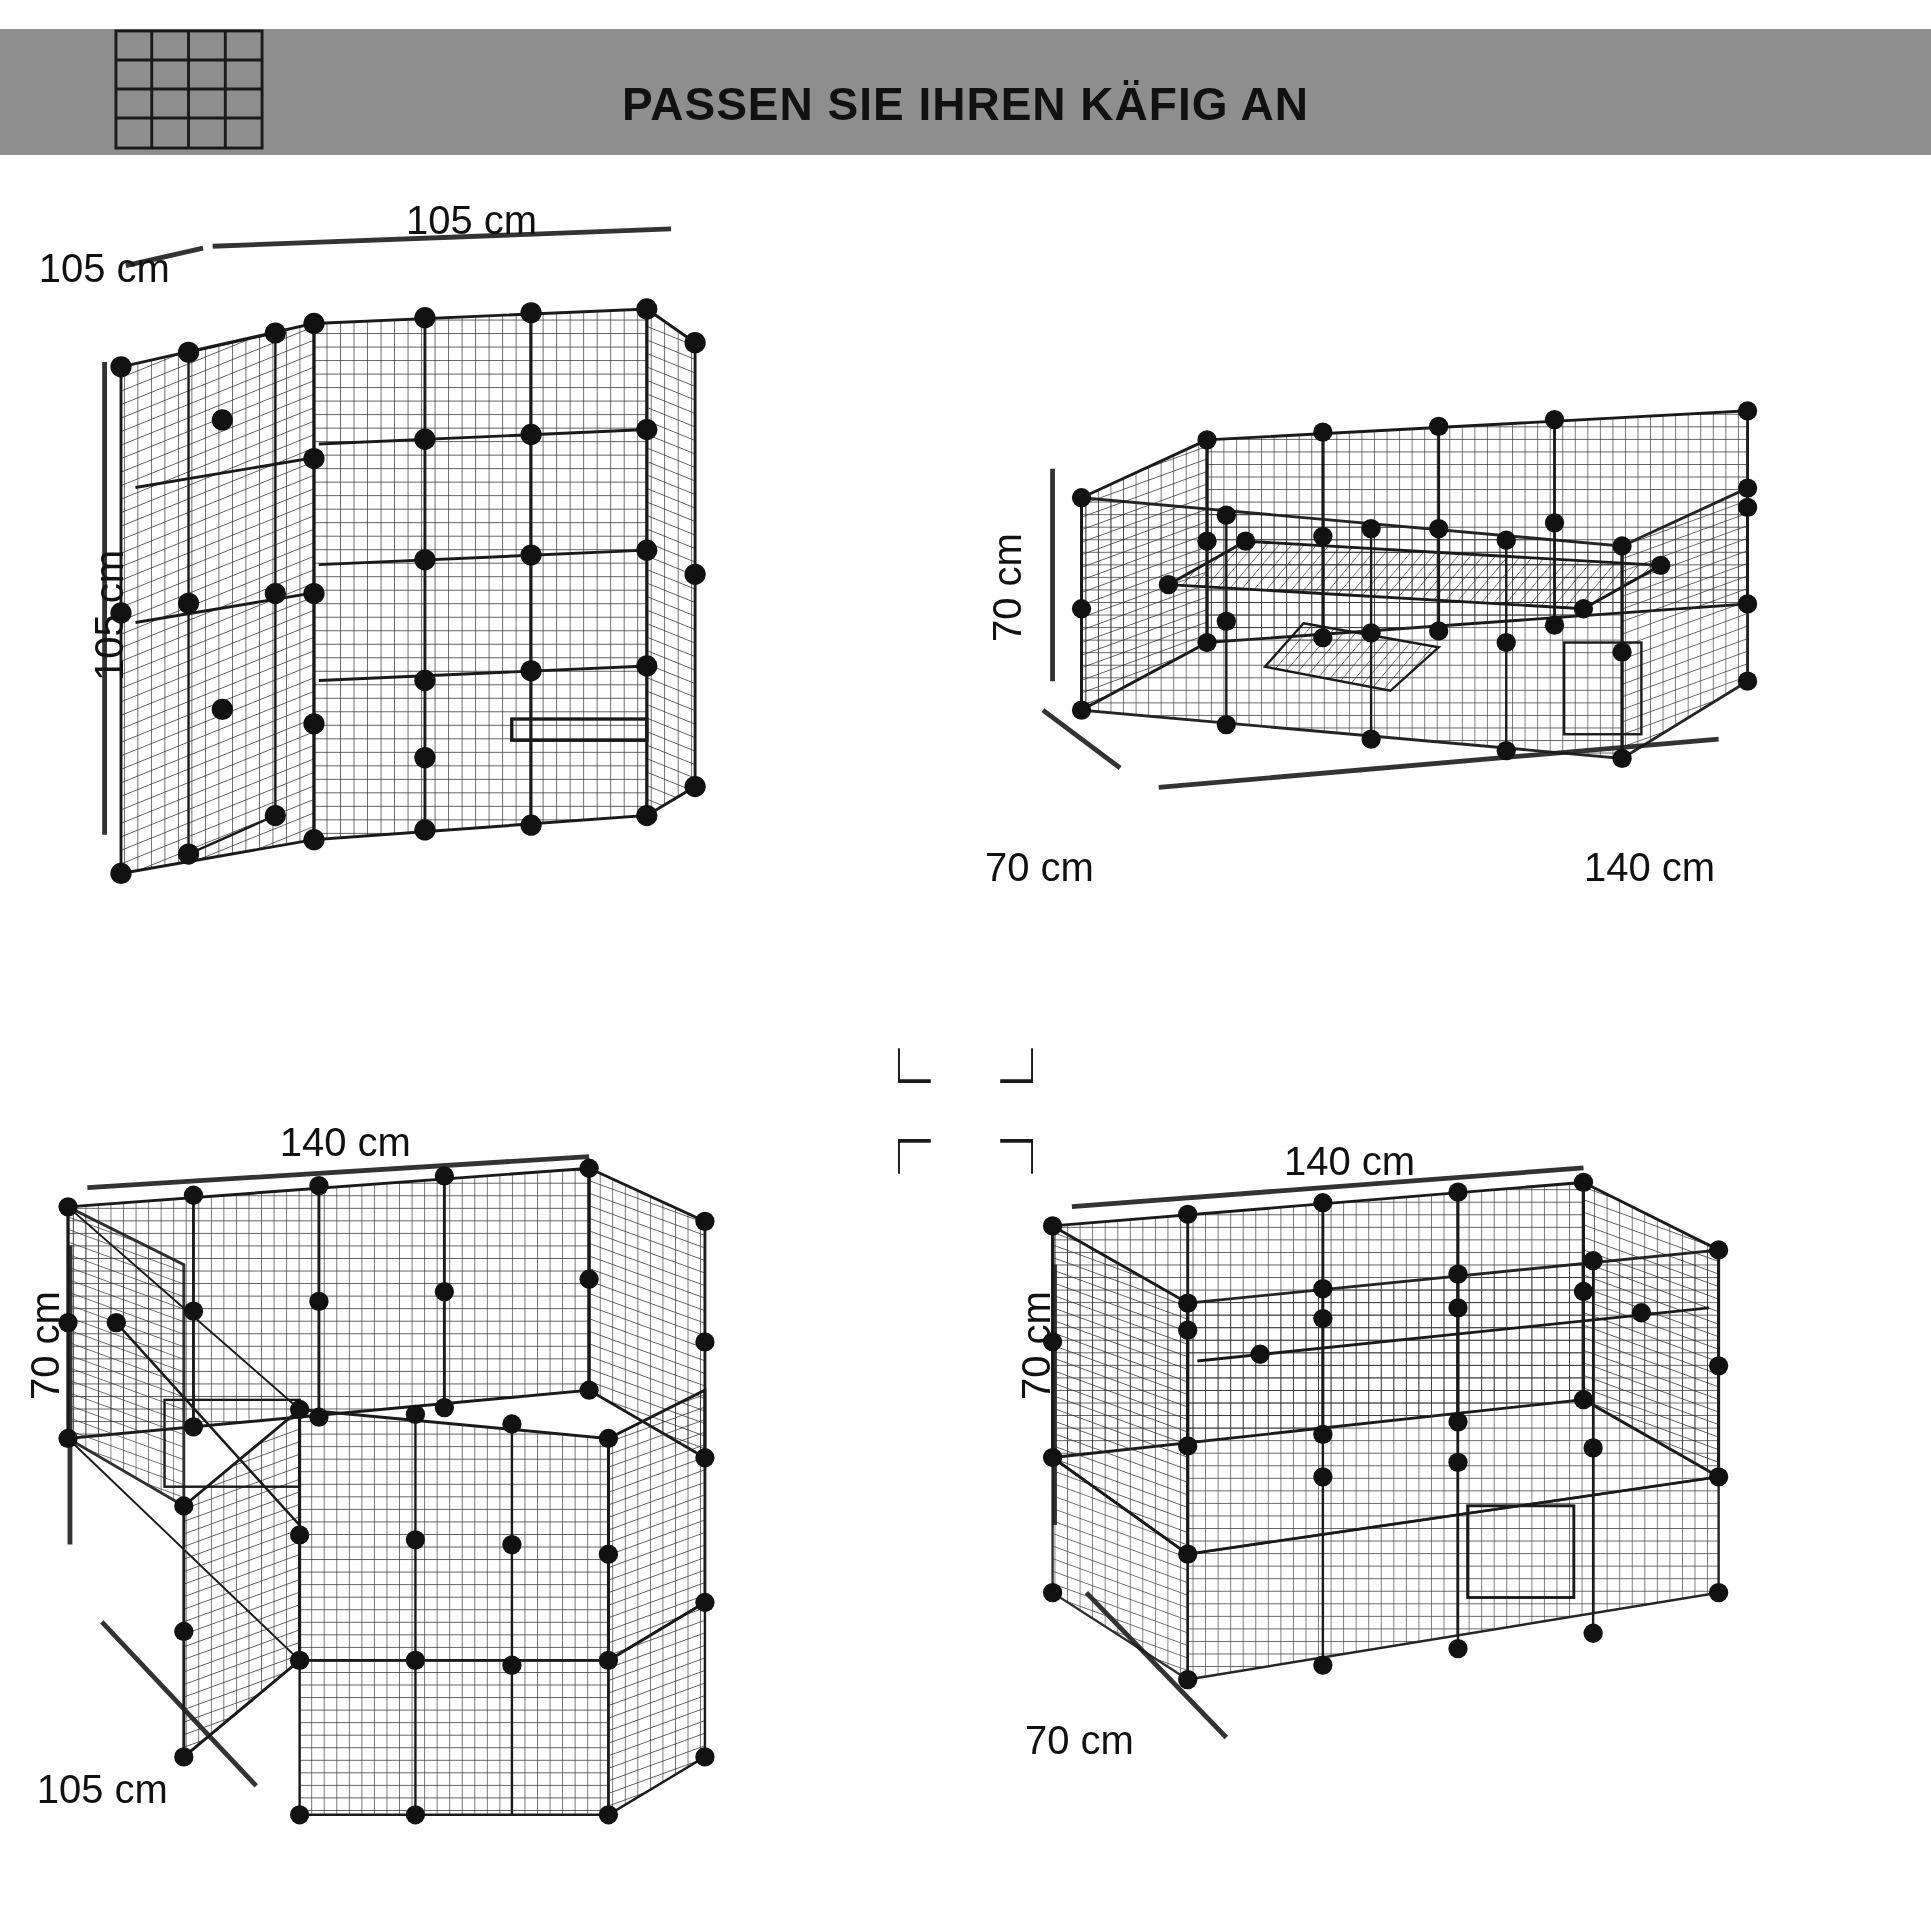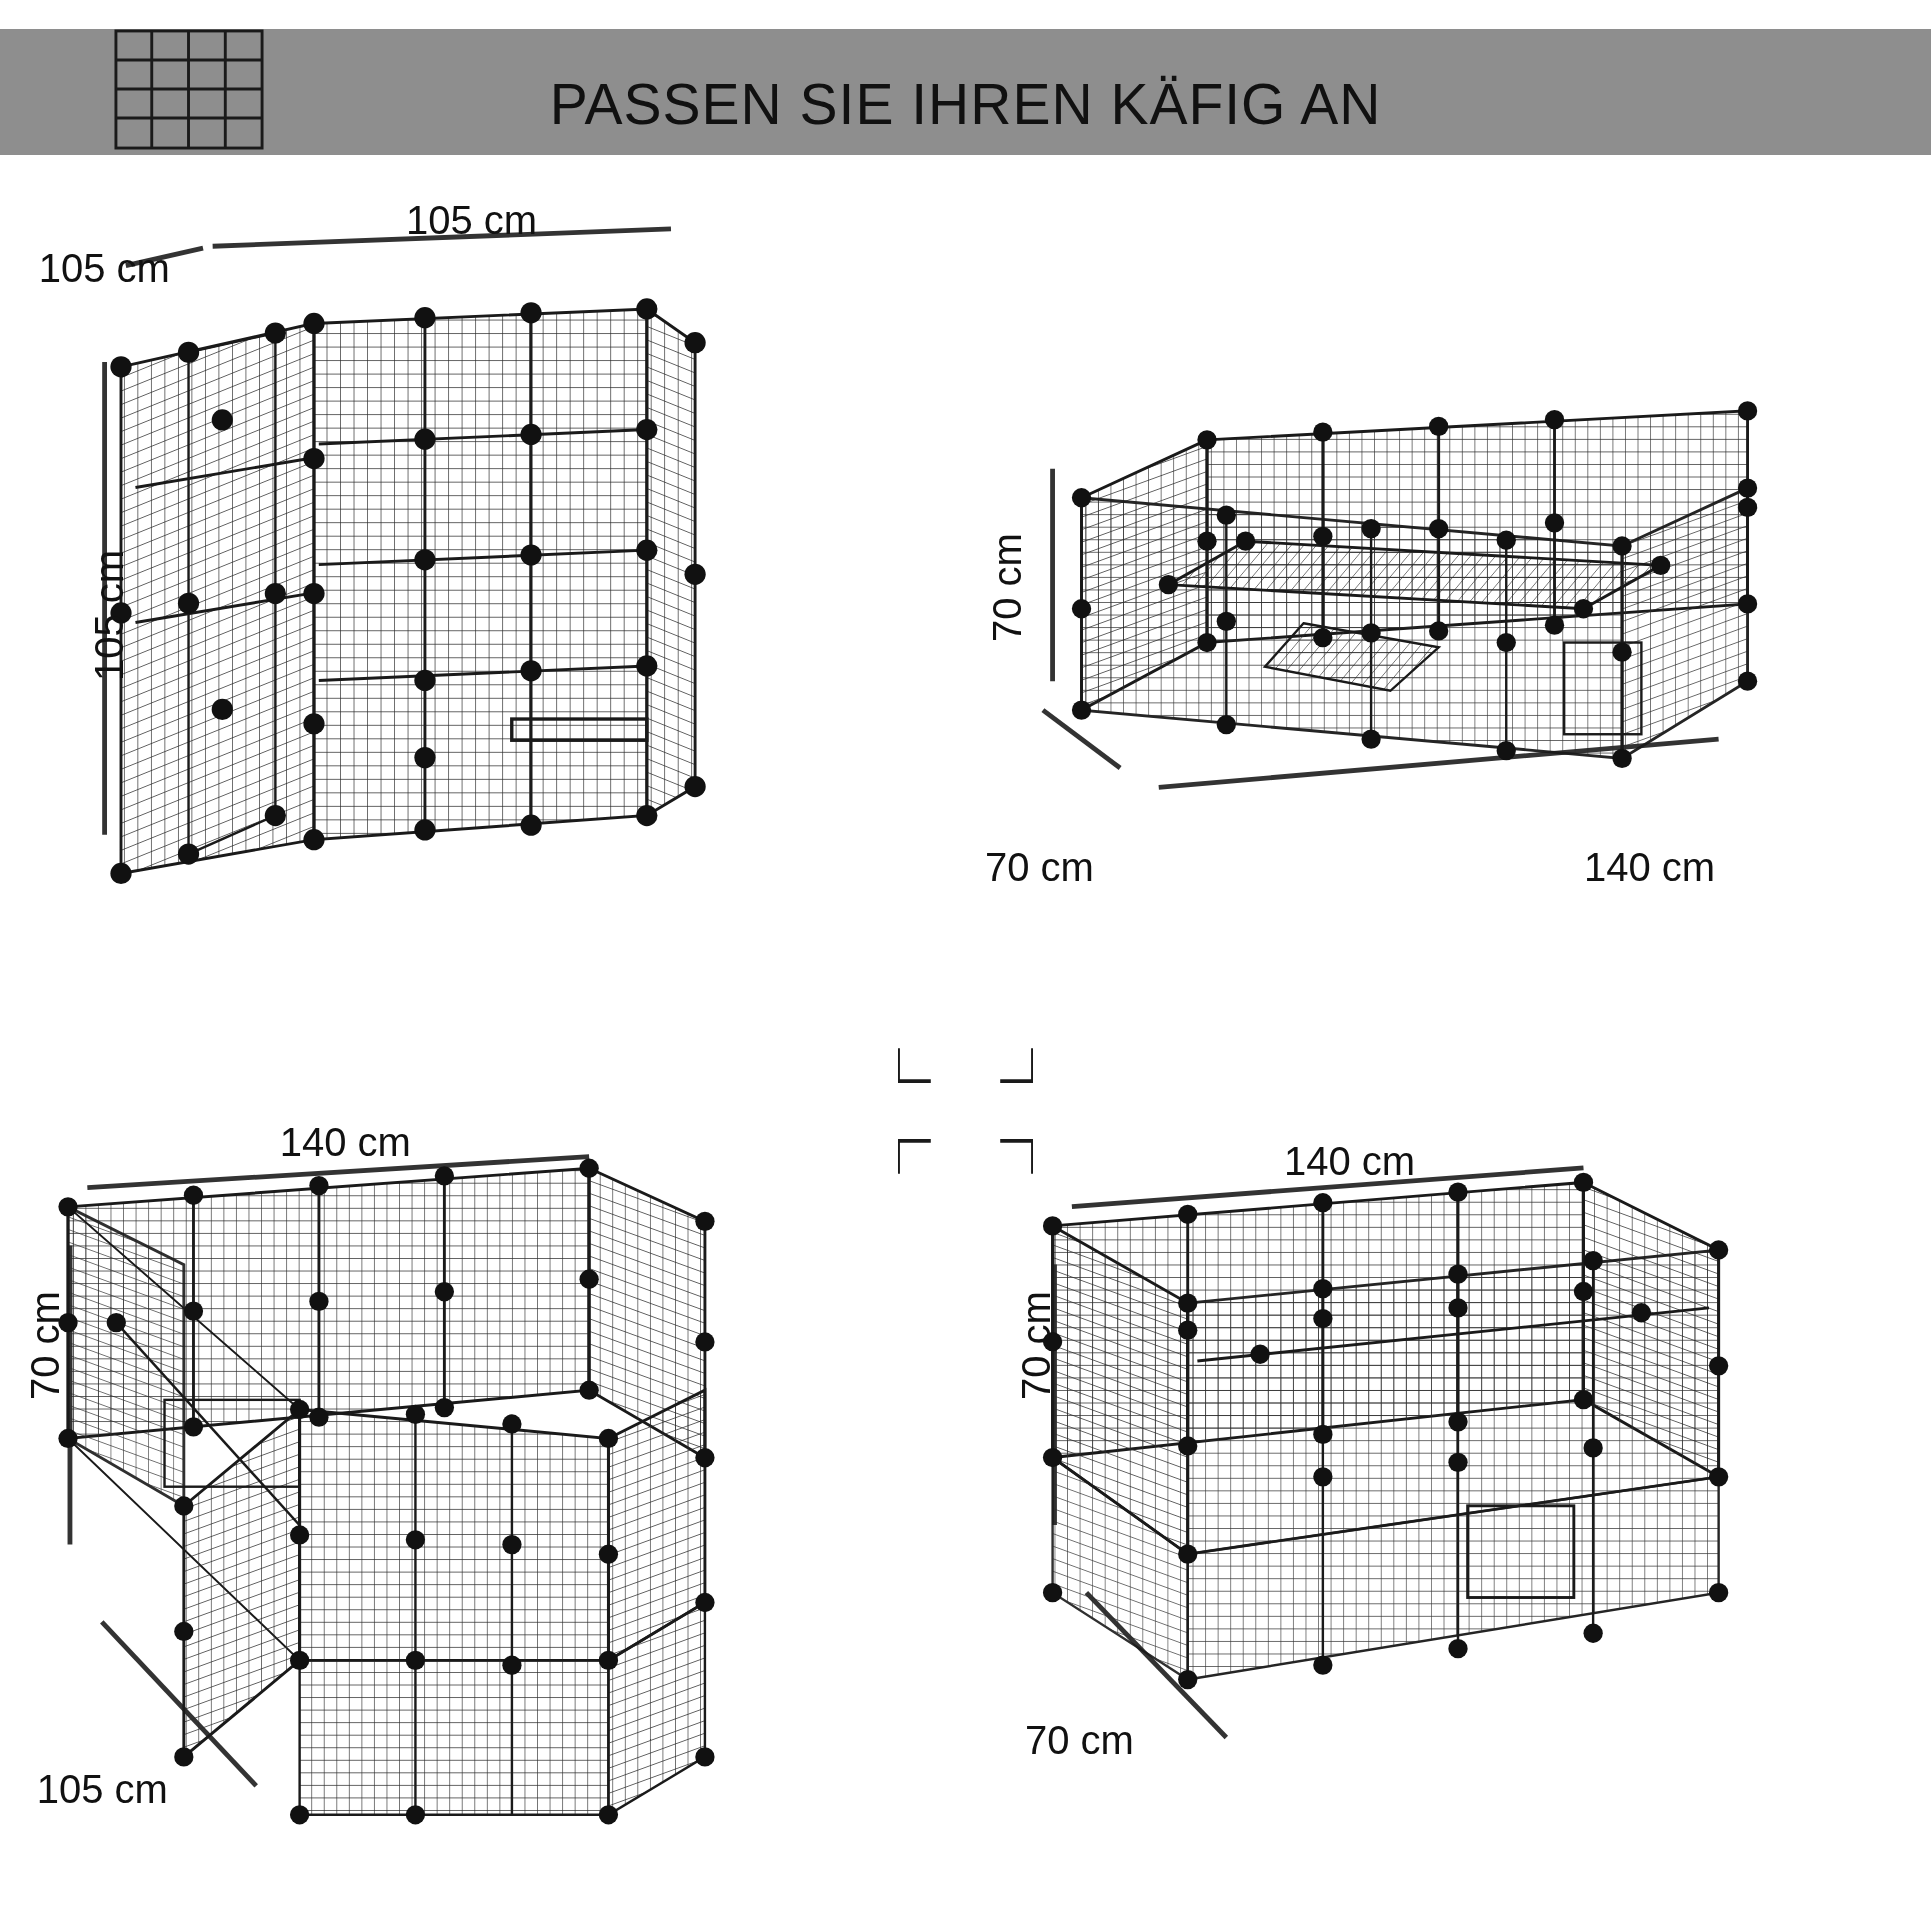--- a/index.html
+++ b/index.html
@@ -29,22 +29,22 @@
   }
   .banner-title {
     position: absolute;
     left: 0;
     top: 0;
     width: 1931px;
     height: 150px;
     display: flex;
     align-items: center;
     justify-content: center;
-    font-size: 57px;
-    font-weight: normal;
+    font-size: 46px;
+    font-weight: bold;
     letter-spacing: 1px;
     color: #111111;
     text-align: center;
   }
   .banner-icon {
     position: absolute;
     left: 114px;
     top: 29px;
     width: 150px;
     height: 121px;

